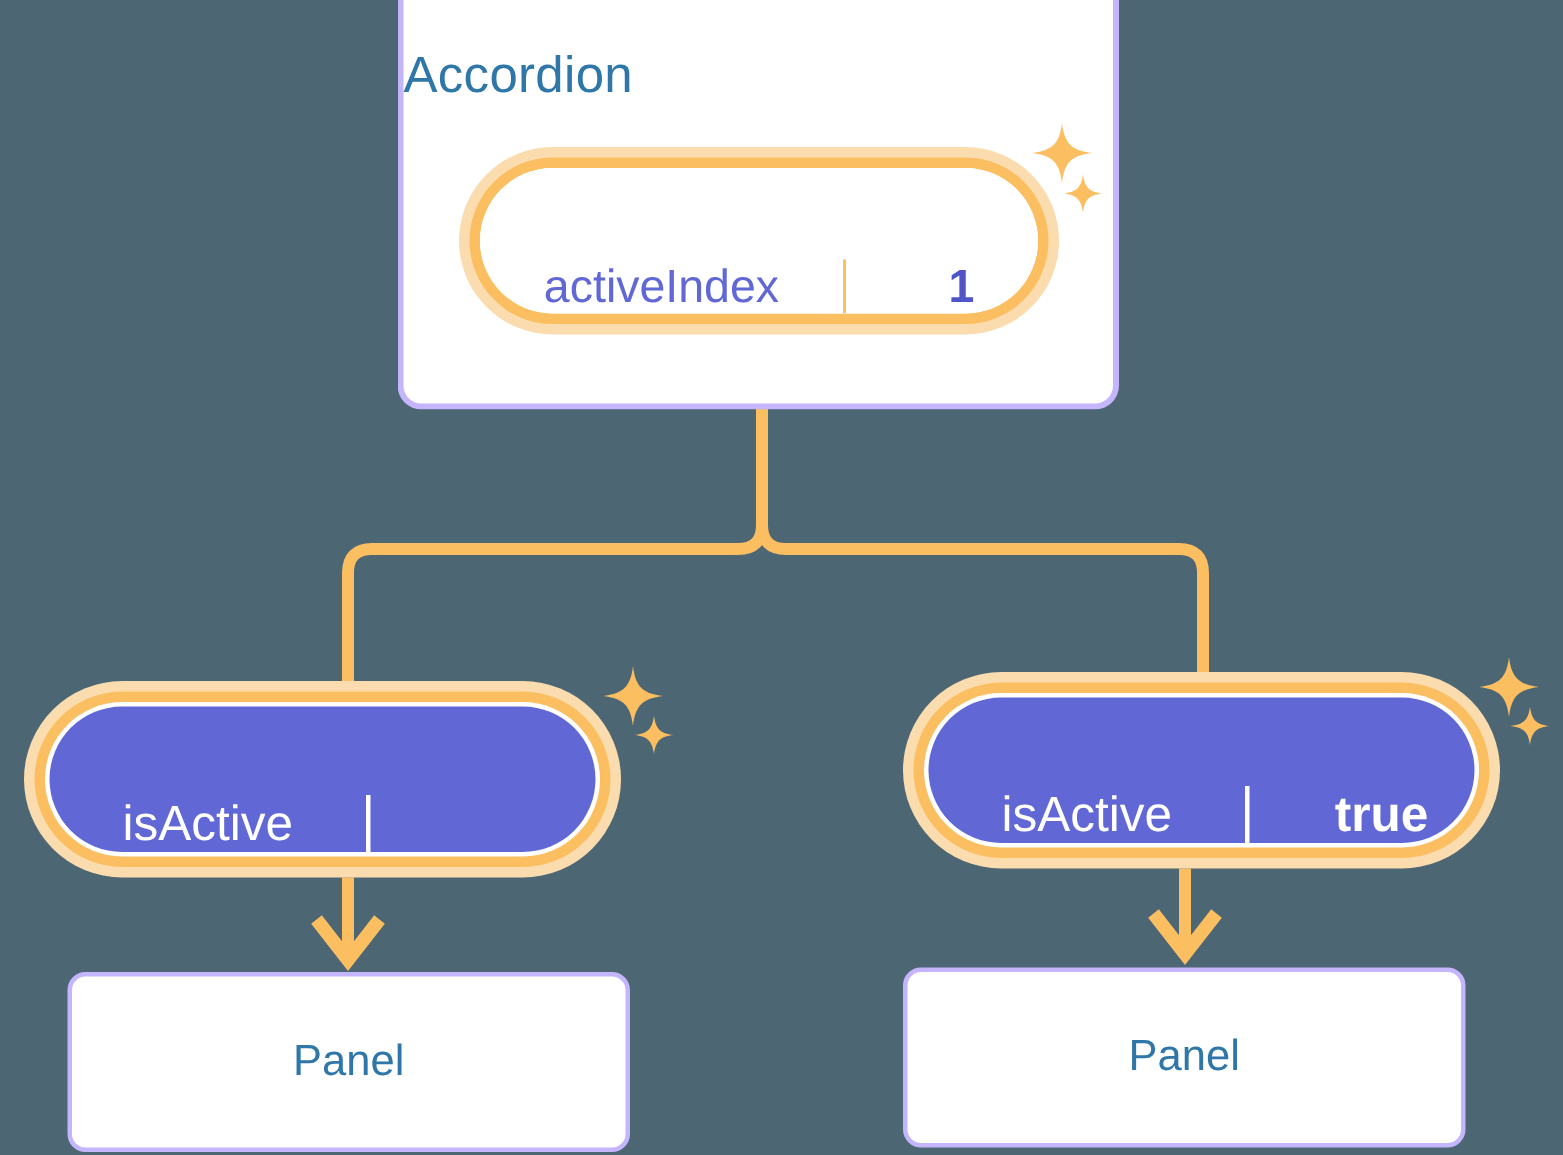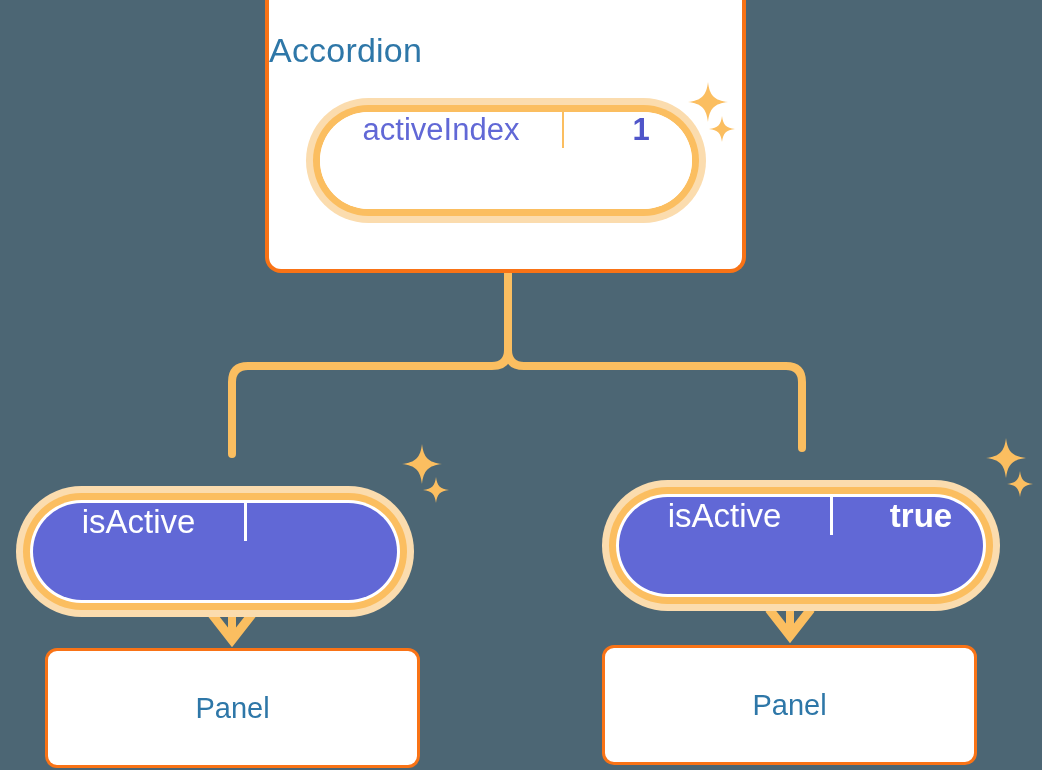--- a/index.html
+++ b/index.html
@@ -25,21 +25,21 @@
     left: 0; top: 0;
     width: 1042px;
     height: 770px;
     pointer-events: none;
   }
 
   
   .card {
     position: absolute;
     background: #ffffff;
-    border: 4px solid #f97316;
+    border: 4px solid #c4b5fd;
     border-radius: 16px;
     box-sizing: border-box;
   }
   .card-accordion {
     left: 265px;
     top: 0px;
     width: 481px;
     height: 273px;
     border-top-left-radius: 0;
     border-top-right-radius: 0;
@@ -106,21 +106,21 @@
     border-radius: 999px;
     padding: 3px;
     display: flex;
     box-sizing: border-box;
     width: 100%;
     height: 100%;
   }
   .pill-body {
     border-radius: 999px;
     display: flex;
-    align-items: flex-start;
+    align-items: flex-end;
     box-sizing: border-box;
     width: 100%;
     height: 100%;
     overflow: hidden;
     gap: 26px;
   }
   .pill-key, .pill-val {
     display: flex;
     align-items: center;
     justify-content: center;
@@ -147,21 +147,20 @@
     flex: 1 1 auto;
     color: #4f55c9;
     font-size: 31px;
     font-weight: 700;
   }
 
   
   .pill-prop {
     width: 398px;
     height: 131px;
-    margin-top: 32px;
   }
   .pill-prop-left  { left: 16px;  top: 454px; }
   .pill-prop-right { left: 602px; top: 448px; }
   .pill-prop .pill-body { background: #6168d6; }
   .pill-prop .pill-key {
     flex: 0 0 214px;
     color: #ffffff;
     font-size: 33px;
     font-weight: 400;
     border-right: 3px solid #ffffff;

